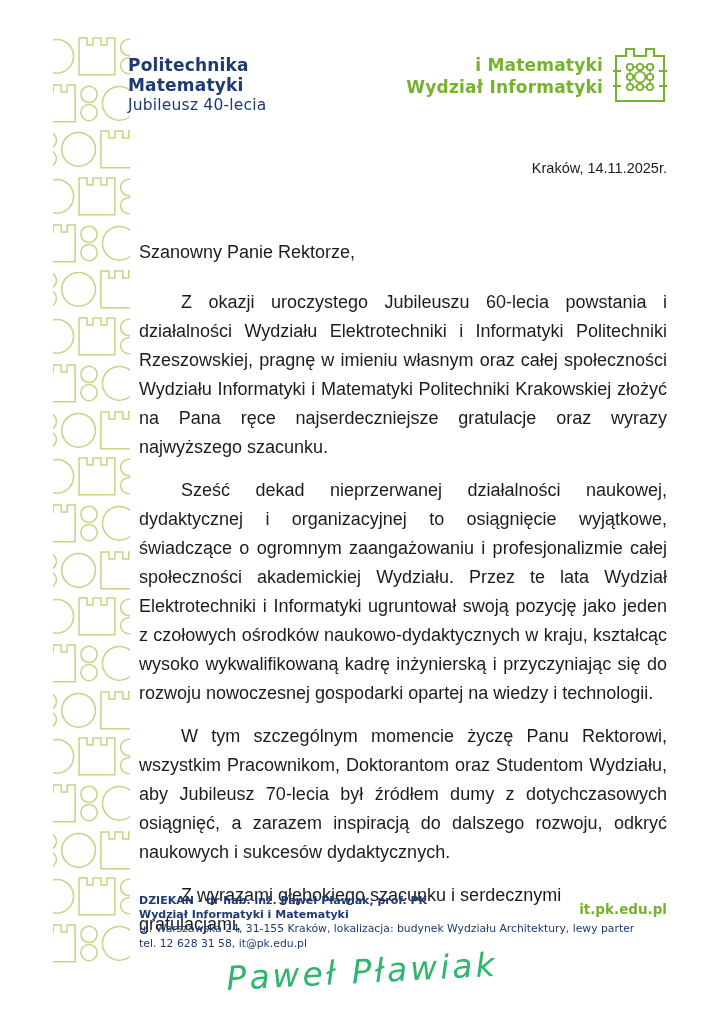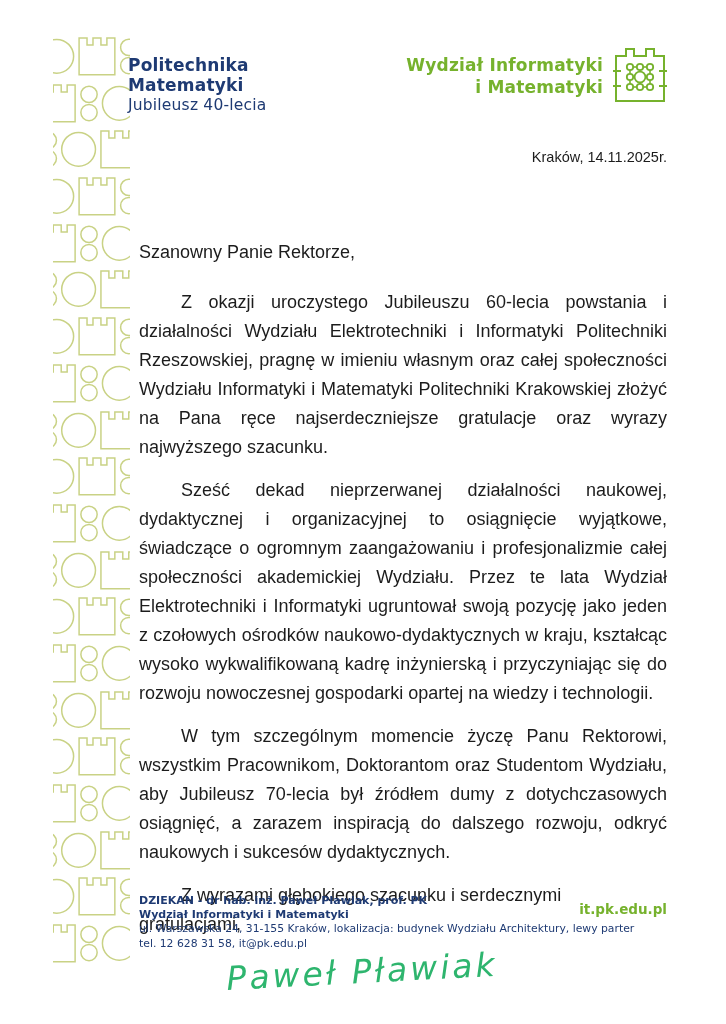--- a/index.html
+++ b/index.html
@@ -16,21 +16,21 @@
   .band svg{display:block;}
   
   .pk-logo{position:absolute; left:58px; top:51px; z-index:2; background:#fff; padding:2px;}
   .uni-text{position:absolute; left:128px; top:55px; z-index:2; color:var(--navy); font-family:"DejaVu Sans", sans-serif;}
   .uni-text .b{font-weight:bold; font-size:17px; line-height:20px; letter-spacing:.2px;}
   .uni-text .r{font-weight:normal; font-size:15.5px; line-height:21px; letter-spacing:.2px;}
   .faculty{position:absolute; right:59px; top:46px; z-index:2; display:flex; align-items:flex-start; gap:10px;}
   .faculty-name{ text-align:right; color:var(--green); font-family:"DejaVu Sans", sans-serif;
     font-size:17px; font-weight:600; line-height:22px; letter-spacing:.2px; margin-top:8px;}
   
-  .dateline{position:absolute; right:59px; top:149px; font-size:14.5px; z-index:2;}
+  .dateline{position:absolute; right:59px; top:160px; font-size:14.5px; z-index:2;}
   .content{position:absolute; left:139px; width:528px; top:238px; z-index:2;}
   .content p{margin:0 0 14px 0; font-size:18px; line-height:29px; text-align:justify; text-indent:42px;}
   .content p.salutation{text-indent:0; text-align:left; margin-bottom:21px;}
   .content p.closing{text-align:left; margin-top:10px; margin-bottom:0;}
   .signature-wrap{margin:6px 0 0 86px;}
   .signature-wrap svg text{
     font-family:"DejaVu Sans", sans-serif; font-style:italic; font-size:33px;
     fill:var(--sig); letter-spacing:3px;
   }
   
@@ -263,22 +263,22 @@
 
 
   <div class="uni-text">
     <div class="b">Politechnika</div>
     <div class="b">Matematyki</div>
     <div class="r">Jubileusz 40-lecia</div>
   </div>
 
   <div class="faculty">
     <div class="faculty-name">
+      <div>i Matematyki</div>
       <div>Wydział Informatyki</div>
-      <div>i Matematyki</div>
     </div>
     <svg width="54" height="58" viewBox="0 0 54 58" fill="none" stroke="var(--green)" stroke-width="2">
       <path d="M3,55 L3,10 L13,10 L13,3 L21,3 L21,10 L33,10 L33,3 L41,3 L41,10 L51,10 L51,55 Z"></path>
       <line x1="0" y1="25" x2="8" y2="25"></line>
         <line x1="46" y1="25" x2="54" y2="25"></line>
       <line x1="0" y1="40" x2="8" y2="40"></line>
         <line x1="46" y1="40" x2="54" y2="40"></line>
       <g stroke-width="1.6">
         <line x1="17" y1="21" x2="17" y2="41"></line>
         <line x1="27" y1="21" x2="27" y2="41"></line>

